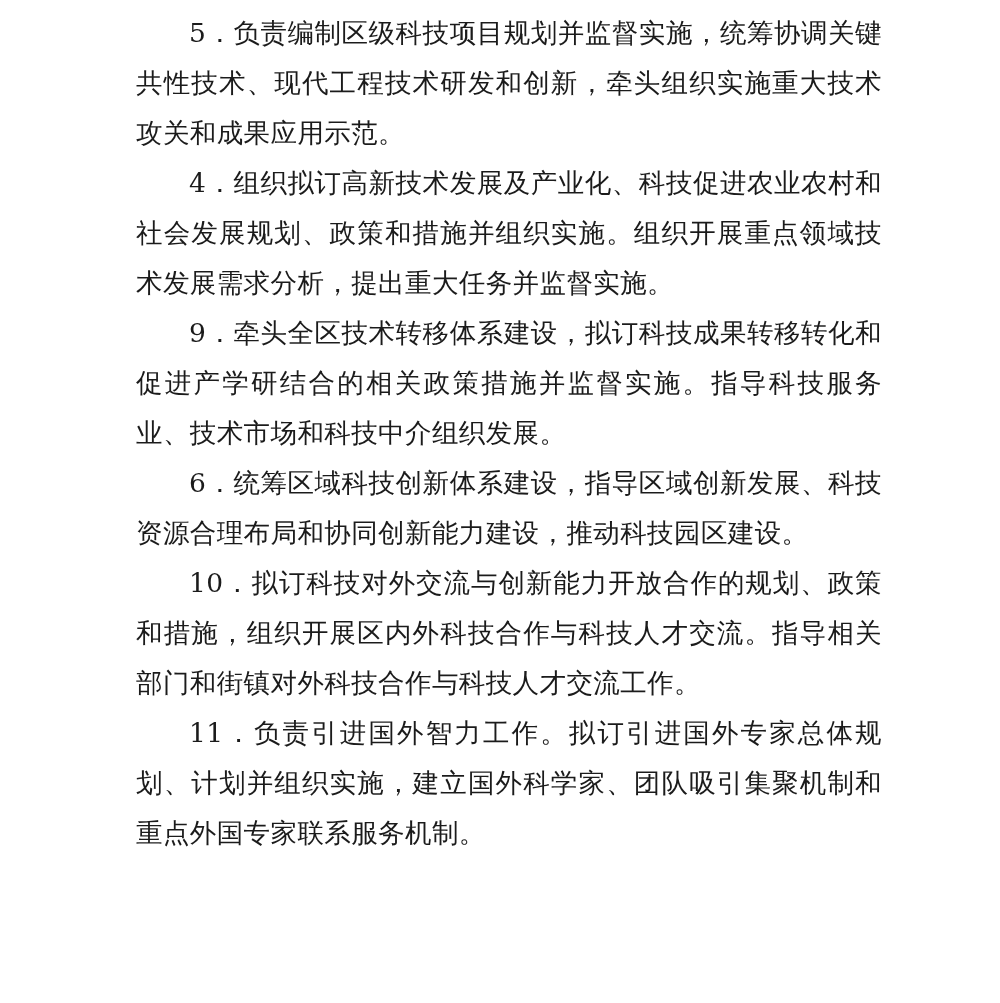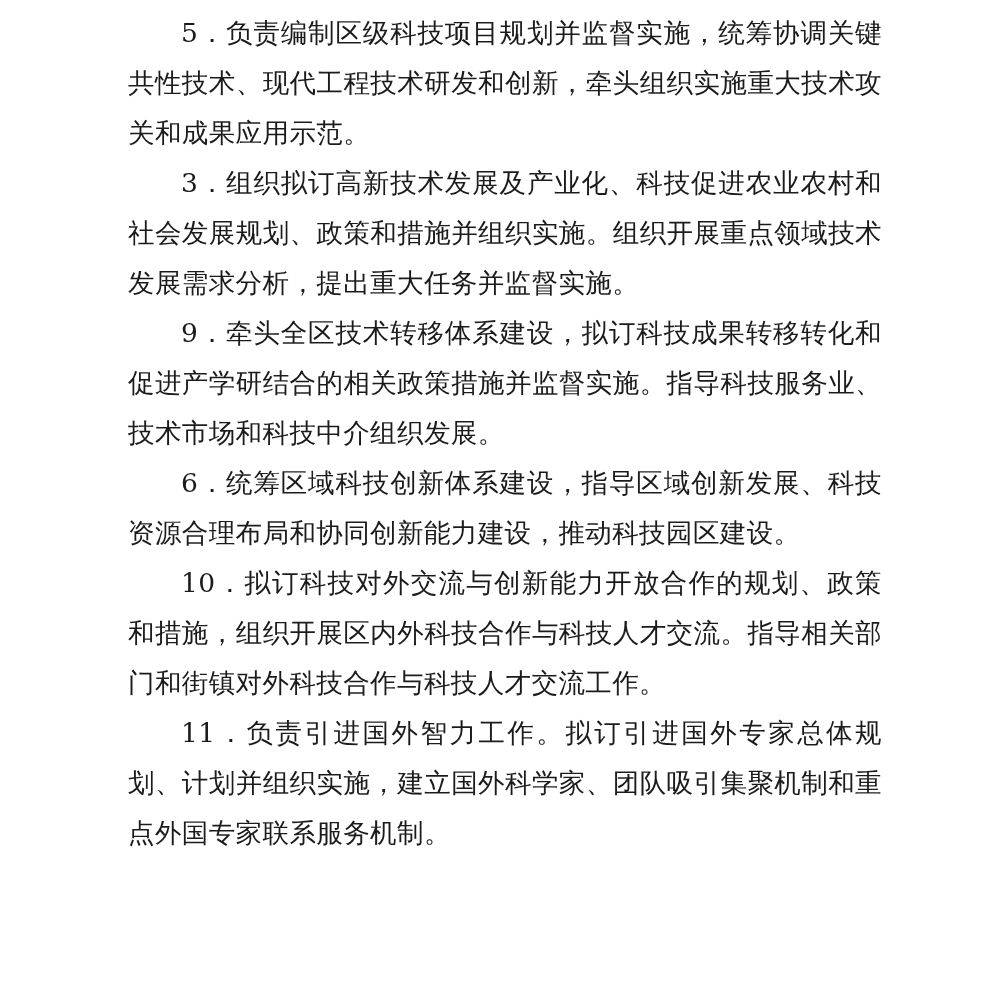--- a/index.html
+++ b/index.html
@@ -21,28 +21,28 @@
     padding: 8px 118px 0 128px;
     background: #ffffff;
   }
   .para {
     font-size: 26.5px;
     line-height: 50px;
     text-align: justify;
     text-justify: inter-ideograph;
     letter-spacing: 0.4px;
     text-indent: 2em;
-    margin: 0 0 0 0;
+    margin: 0 0 0 8px;
     color: #1b1b1b;
     font-weight: 500;
   }
 </style>
 </head>
 <body>
 
 <div class="page">
   <p class="para">5．负责编制区级科技项目规划并监督实施，统筹协调关键共性技术、现代工程技术研发和创新，牵头组织实施重大技术攻关和成果应用示范。</p>
-  <p class="para">3．组织拟订高新技术发展及产业化、科技促进农业农村和社会发展规划、政策和措施并组织实施。组织开展重点领域技术发展需求分析，提出重大任务并监督实施。</p>
+  <p class="para">4．组织拟订高新技术发展及产业化、科技促进农业农村和社会发展规划、政策和措施并组织实施。组织开展重点领域技术发展需求分析，提出重大任务并监督实施。</p>
   <p class="para">9．牵头全区技术转移体系建设，拟订科技成果转移转化和促进产学研结合的相关政策措施并监督实施。指导科技服务业、技术市场和科技中介组织发展。</p>
   <p class="para">6．统筹区域科技创新体系建设，指导区域创新发展、科技资源合理布局和协同创新能力建设，推动科技园区建设。</p>
   <p class="para">10．拟订科技对外交流与创新能力开放合作的规划、政策和措施，组织开展区内外科技合作与科技人才交流。指导相关部门和街镇对外科技合作与科技人才交流工作。</p>
   <p class="para">11．负责引进国外智力工作。拟订引进国外专家总体规划、计划并组织实施，建立国外科学家、团队吸引集聚机制和重点外国专家联系服务机制。</p>
 </div>
 
 </body></html>

